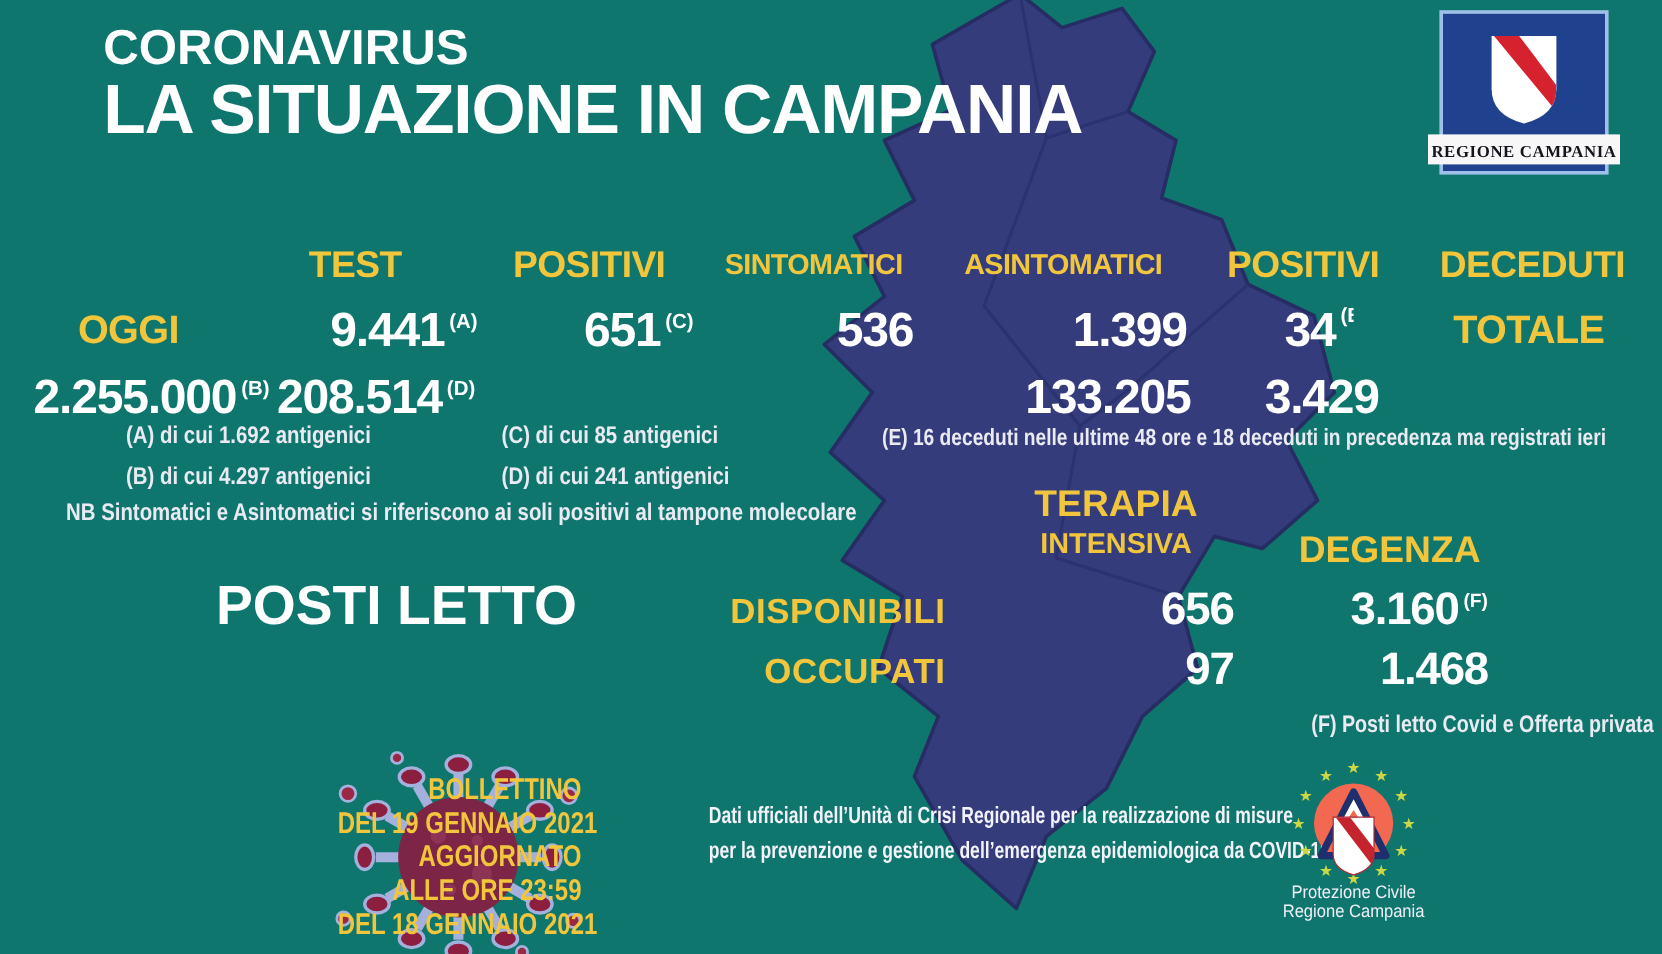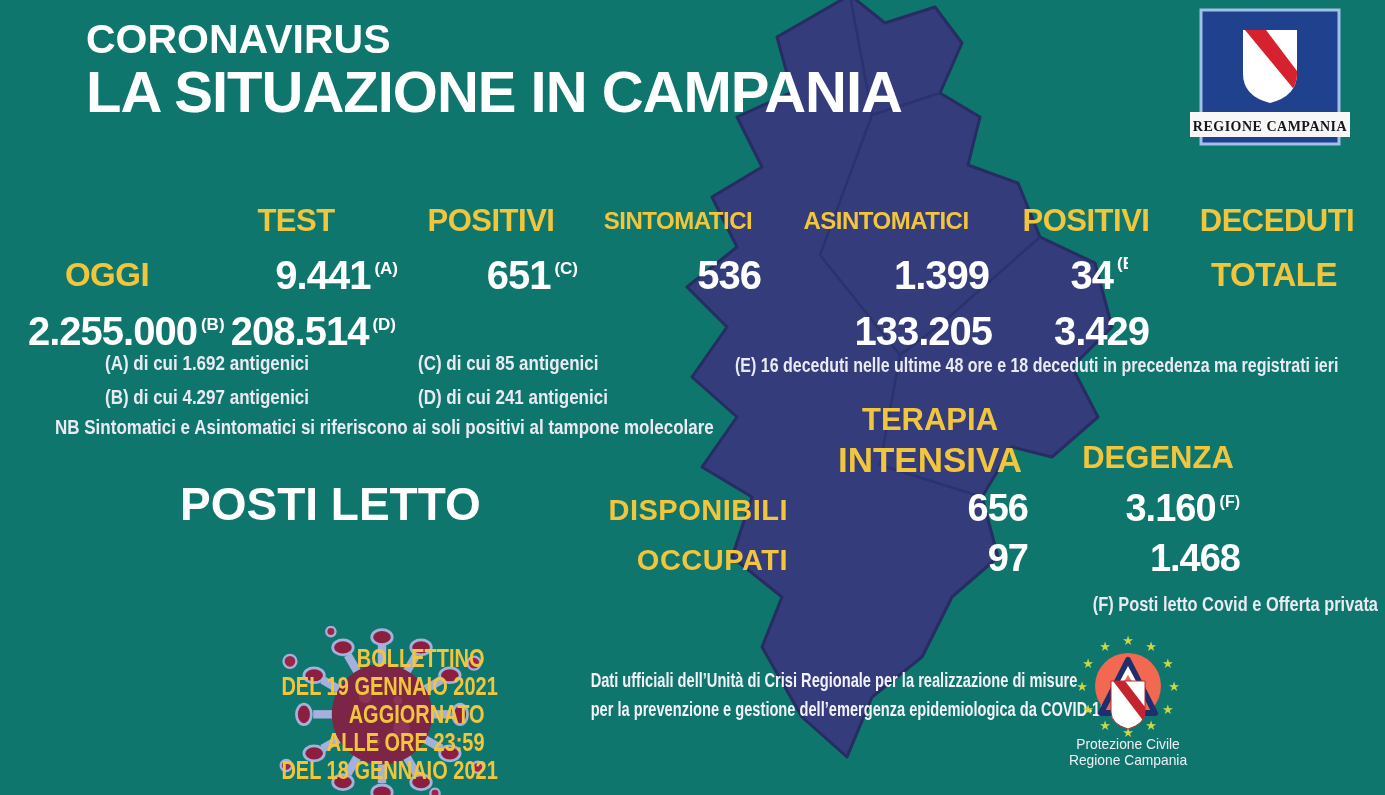--- a/index.html
+++ b/index.html
@@ -41,21 +41,21 @@
   .fnA{left:105px;top:352px;}
   .fnC{left:418px;top:352px;}
   .fnB{left:105px;top:386px;}
   .fnD{left:418px;top:386px;}
   .fnNB{left:55px;top:416px;font-size:20px;}
   .fnE{left:735px;top:354px;font-size:19.5px;transform:scaleX(0.82);}
   .fnF{left:978px;top:593px;width:400px;text-align:right;transform:scaleX(0.82);transform-origin:right center;}
 
   
   .bedsHead1a{left:830px;top:402px;width:200px;text-align:center;font-size:31px;font-weight:bold;color:#f1c63d;}
-  .bedsHead1b{left:830px;top:440px;width:200px;text-align:center;font-size:35px;font-weight:bold;color:#f1c63d;}
+  .bedsHead1b{left:830px;top:440px;width:200px;text-align:center;font-size:24px;font-weight:bold;color:#f1c63d;}
   .bedsHead2{left:1058px;top:440px;width:200px;text-align:center;font-size:31px;font-weight:bold;color:#f1c63d;}
   .postiLetto{left:180px;top:477px;font-size:46px;font-weight:bold;color:#fff;letter-spacing:0px;}
   .bedLabel{width:310px;text-align:right;font-size:29px;font-weight:bold;color:#f1c63d;letter-spacing:0.5px;}
   .bedLabel.r1{left:478px;top:494px;}
   .bedLabel.r2{left:478px;top:544px;}
   .bedNum{font-size:38px;font-weight:bold;color:#fff;text-align:right;letter-spacing:-1px;white-space:nowrap;}
   .bn-ti1{left:828px;top:487px;width:200px;}
   .bn-de1{left:1028px;top:487px;width:212px;}
   .bn-ti2{left:828px;top:537px;width:200px;}
   .bn-de2{left:1028px;top:537px;width:212px;}

